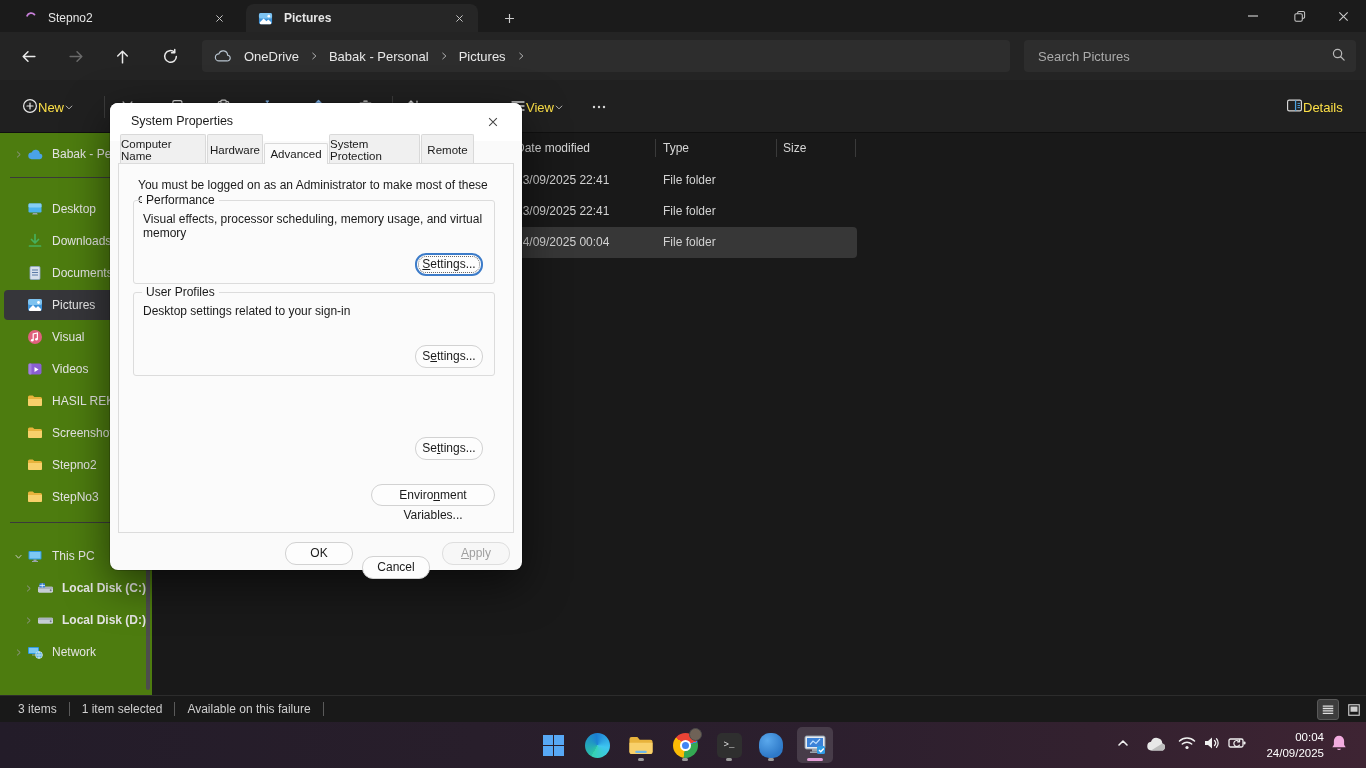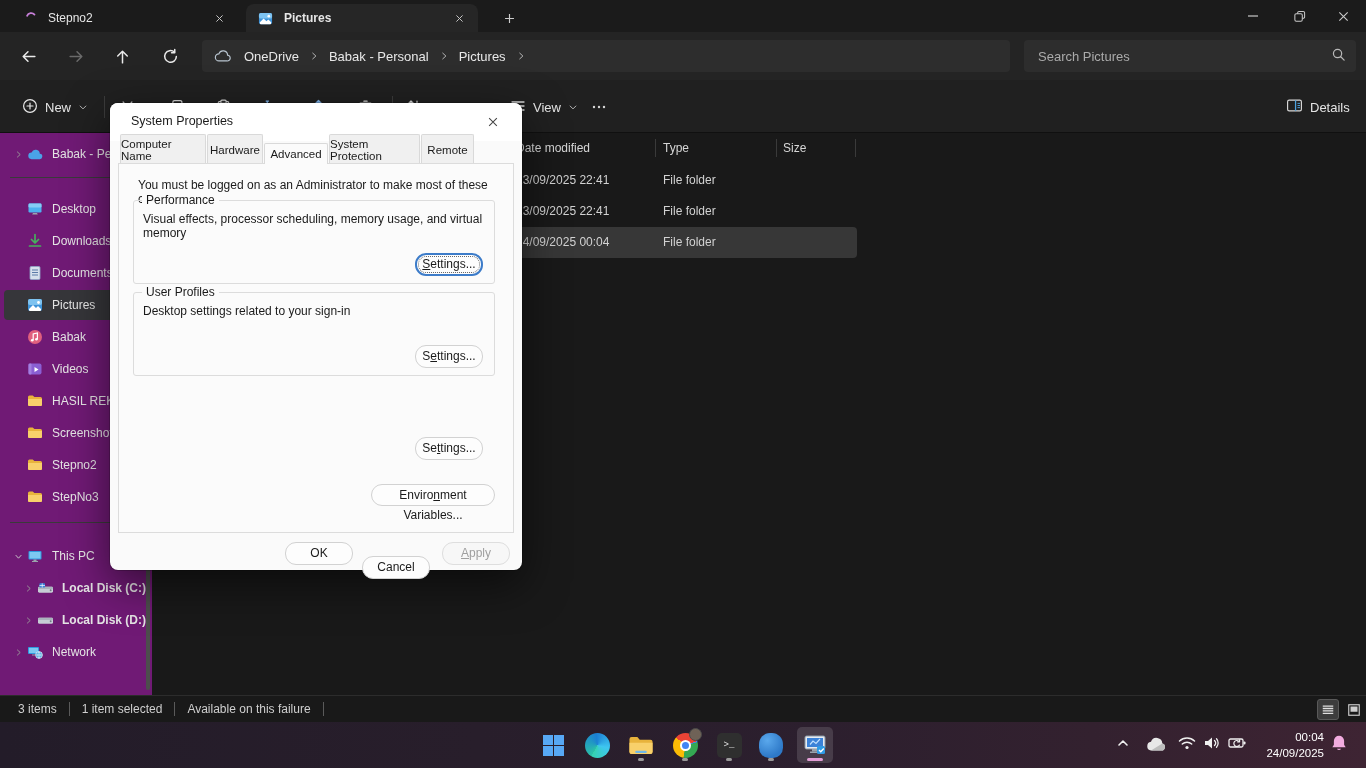--- a/index.html
+++ b/index.html
@@ -31,28 +31,28 @@
   .crumbchev { display:flex; align-items:center; margin:0 6px; }
   .searchbox { position:absolute; left:1024px; top:8px; width:332px; height:32px; background:#2d2d2d;
     border-radius:4px; display:flex; align-items:center; padding:0 10px 0 14px; }
   .searchbox input { flex:1; background:transparent; border:none; outline:none; color:#d8d8d8;
     font-size:13px; font-family:"Liberation Sans",sans-serif; }
   .searchbox input::placeholder { color:#ababab; }
 
   
   .toolbar { position:absolute; left:0; top:80px; width:1366px; height:53px; background:#202020;
     border-bottom:1px solid #101010; }
-  .tbtn { position:absolute; top:12px; height:30px; display:flex; align-items:center; gap:7px;
-    color:#e5e5e5; font-size:13px; padding:0 6px; border-radius:4px; }
+  .tbtn { position:absolute; top:12px; height:30px; display:flex; align-items:center; 
+    color:#fde047; font-size:13px; padding:0 6px; border-radius:4px; }
   .tico { position:absolute; top:13px; width:30px; height:28px; display:flex; align-items:center;
     justify-content:center; border-radius:4px; }
   .tsep { position:absolute; top:16px; width:1px; height:22px; background:#3c3c3c; }
 
   
-  .sidebar { position:absolute; left:0; top:133px; width:152px; bottom:73px; background:#701a75;
+  .sidebar { position:absolute; left:0; top:133px; width:152px; bottom:73px; background:#4d7c0f;
     color:#e4e4e4; font-size:12px; overflow:hidden; }
   .sitem { display:flex; align-items:center; height:30px; margin:0 4px 2px 4px; border-radius:4px;
     padding-left:6px; white-space:nowrap; }
   .sitem.selected { background:#36363a; }
   .schev { width:16px; display:flex; justify-content:center; flex:0 0 16px; }
   .sicon { width:18px; display:flex; justify-content:center; flex:0 0 18px; margin-right:8px; }
   .slabel { overflow:hidden; }
   .ssep { height:1px; background:#3a3a3a; margin:8px 10px 16px 10px; }
   .ssep2 { height:1px; background:#3a3a3a; margin:10px 10px 18px 10px; }
   .indent1 { padding-left:16px;font-weight:bold; }
@@ -413,21 +413,21 @@
     <div class="sitem">
       <span class="schev"></span>
       <span class="sicon">
         <svg width="16" height="16" viewBox="0 0 16 16">
             <circle cx="8" cy="8" r="7" fill="#e0607e"></circle>
             <path d="M6.2 11.2V5l4.2-1v6.2" fill="none" stroke="#fff" stroke-width="1.2"></path>
             <circle cx="5.2" cy="11.2" r="1.3" fill="#fff"></circle>
             <circle cx="9.4" cy="10.2" r="1.3" fill="#fff"></circle>
           </svg>
       </span>
-      <span class="slabel">Babak</span>
+      <span class="slabel">Visual</span>
     </div>
     <div class="sitem">
       <span class="schev"></span>
       <span class="sicon">
         <svg width="16" height="16" viewBox="0 0 16 16">
             <rect x="1.5" y="2.5" width="13" height="11" rx="2" fill="#8a5fd3"></rect>
             <rect x="1.5" y="2.5" width="3" height="11" rx="1" fill="#a37fe0"></rect>
             <path d="M7.5 6l4 2.5-4 2.5z" fill="#fff"></path>
           </svg>
       </span>

